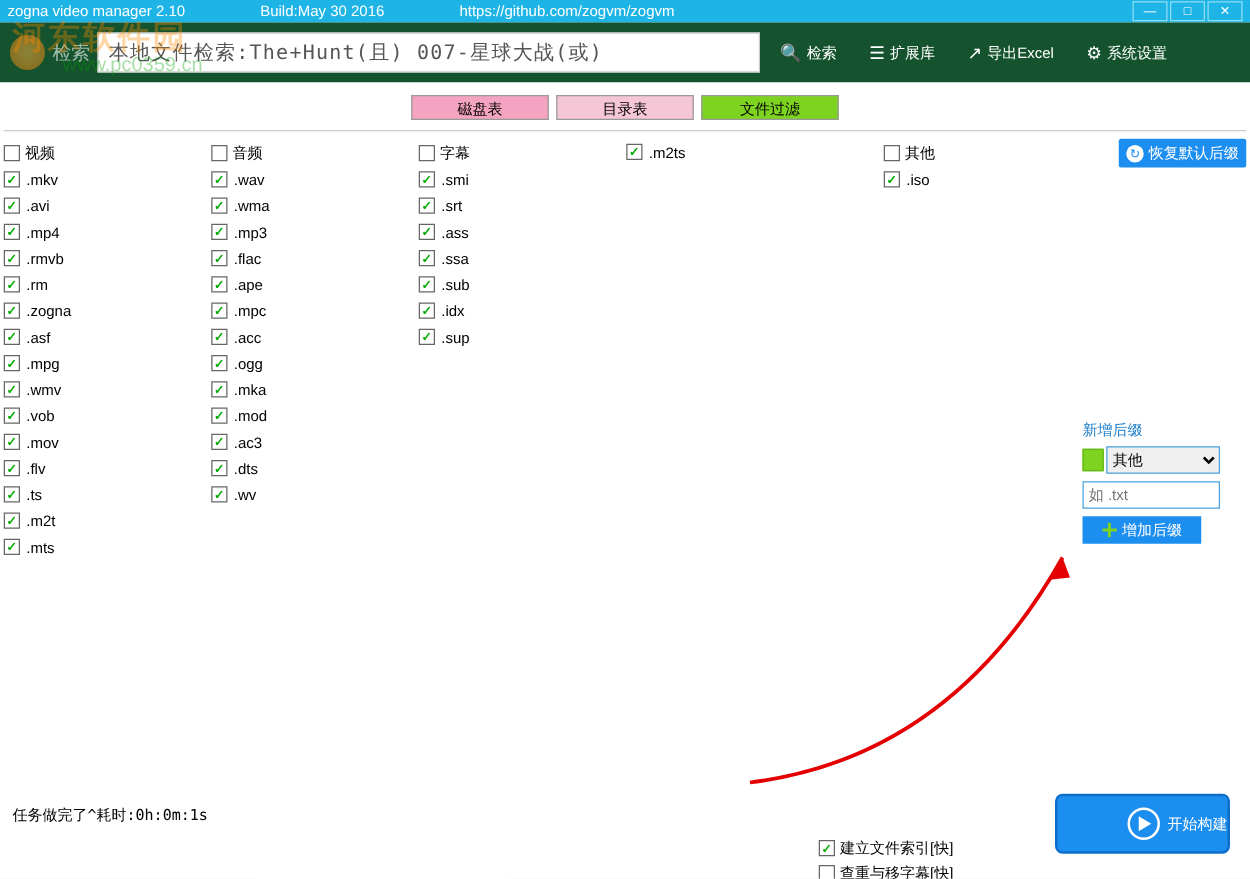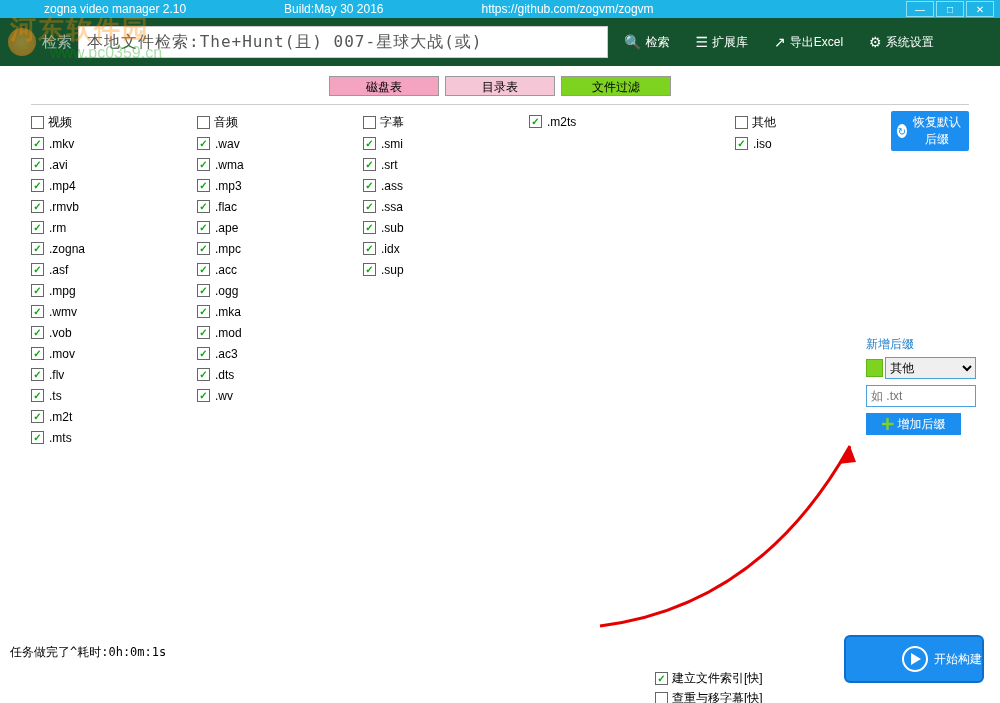--- a/index.html
+++ b/index.html
@@ -1,31 +1,31 @@
 <!DOCTYPE html>
 <html><head>
 <meta charset="utf-8">
 <style>
 * { box-sizing: border-box; margin: 0; padding: 0; font-family: "SimSun", "Microsoft YaHei", sans-serif; font-size: 12px; }
 body { background: #f0f0f0; width: 1000px; height: 703px; overflow: hidden; position: relative; }
 
 .titlebar { height: 18px; background: #1eb4e6; color: #fff; display: flex; align-items: center; padding: 0 6px; gap: 60px; }
-.titlebar .title-seg { white-space: nowrap; margin-left: 38px; }
+.titlebar .title-seg { white-space: nowrap; }
 .titlebar .window-controls { margin-left: auto; display: flex; gap: 2px; }
 .titlebar .win-btn { width: 28px; height: 16px; border: 1px solid #8fdcf5; display: flex; align-items: center; justify-content: center; color: #fff; cursor: pointer; font-size: 10px; }
 
 .toolbar { height: 48px; background: #14532d; display: flex; align-items: center; padding: 0 8px; gap: 6px; position: relative; }
 .watermark { position: absolute; left: 10px; top: -6px; font-size: 26px; color: rgba(255,140,0,0.35); font-weight: bold; pointer-events: none; letter-spacing: 2px; z-index: 5;}
 .watermark2 { position: absolute; left: 50px; top: 44px; font-size: 16px; color: rgba(0,160,0,0.35); pointer-events: none; }
 .logo { width: 28px; height: 28px; border-radius: 50%; background: radial-gradient(circle,#ffb347,#ff7f00); opacity:0.5; }
 .search-input { flex: 0 0 530px; height: 32px; background: #fff; border: 1px solid #ccc; padding: 11px 8px; font-size: 16px; font-family: "SimSun", monospace; color: #555; letter-spacing: 1px; }
 .tb-btn { height: 32px; padding: 0 10px; background: transparent; color: #fff; border: none; display: flex; align-items: center; gap: 4px; cursor: pointer; font-size: 14px; }
 .tb-btn .ico { font-size: 14px; }
 
-.main { background: #fff; height: 637px; padding: 10px 31px; position: relative; }
+.main { background: #fff; height: 637px; padding: 10px 3px; position: relative; }
 .tabs { display: flex; justify-content: center; gap: 6px; margin-bottom: 8px; }
 .tab { width: 110px; height: 20px; text-align: center; line-height: 20px; border: 1px solid #999; cursor: pointer; }
 .tab.pink { background: #f4a3c0; }
 .tab.lightpink { background: #f4c6d6; }
 .tab.green { background: #7ed321; }
 
 .filter-grid { display: grid; grid-template-columns: 160px 160px 160px 200px 150px auto; gap: 2px 6px; border-top:1px solid #ccc; padding-top:6px;}
 .col-header { display:flex; align-items:center; gap:4px; height:22px; font-weight:normal;}
 .cb { width:13px; height:13px; border:1px solid #666; display:inline-flex; align-items:center; justify-content:center; background:#fff; cursor:pointer; }
 .cb.checked::after { content:"✓"; color:#0a0; font-size:10px; font-weight:bold; }

